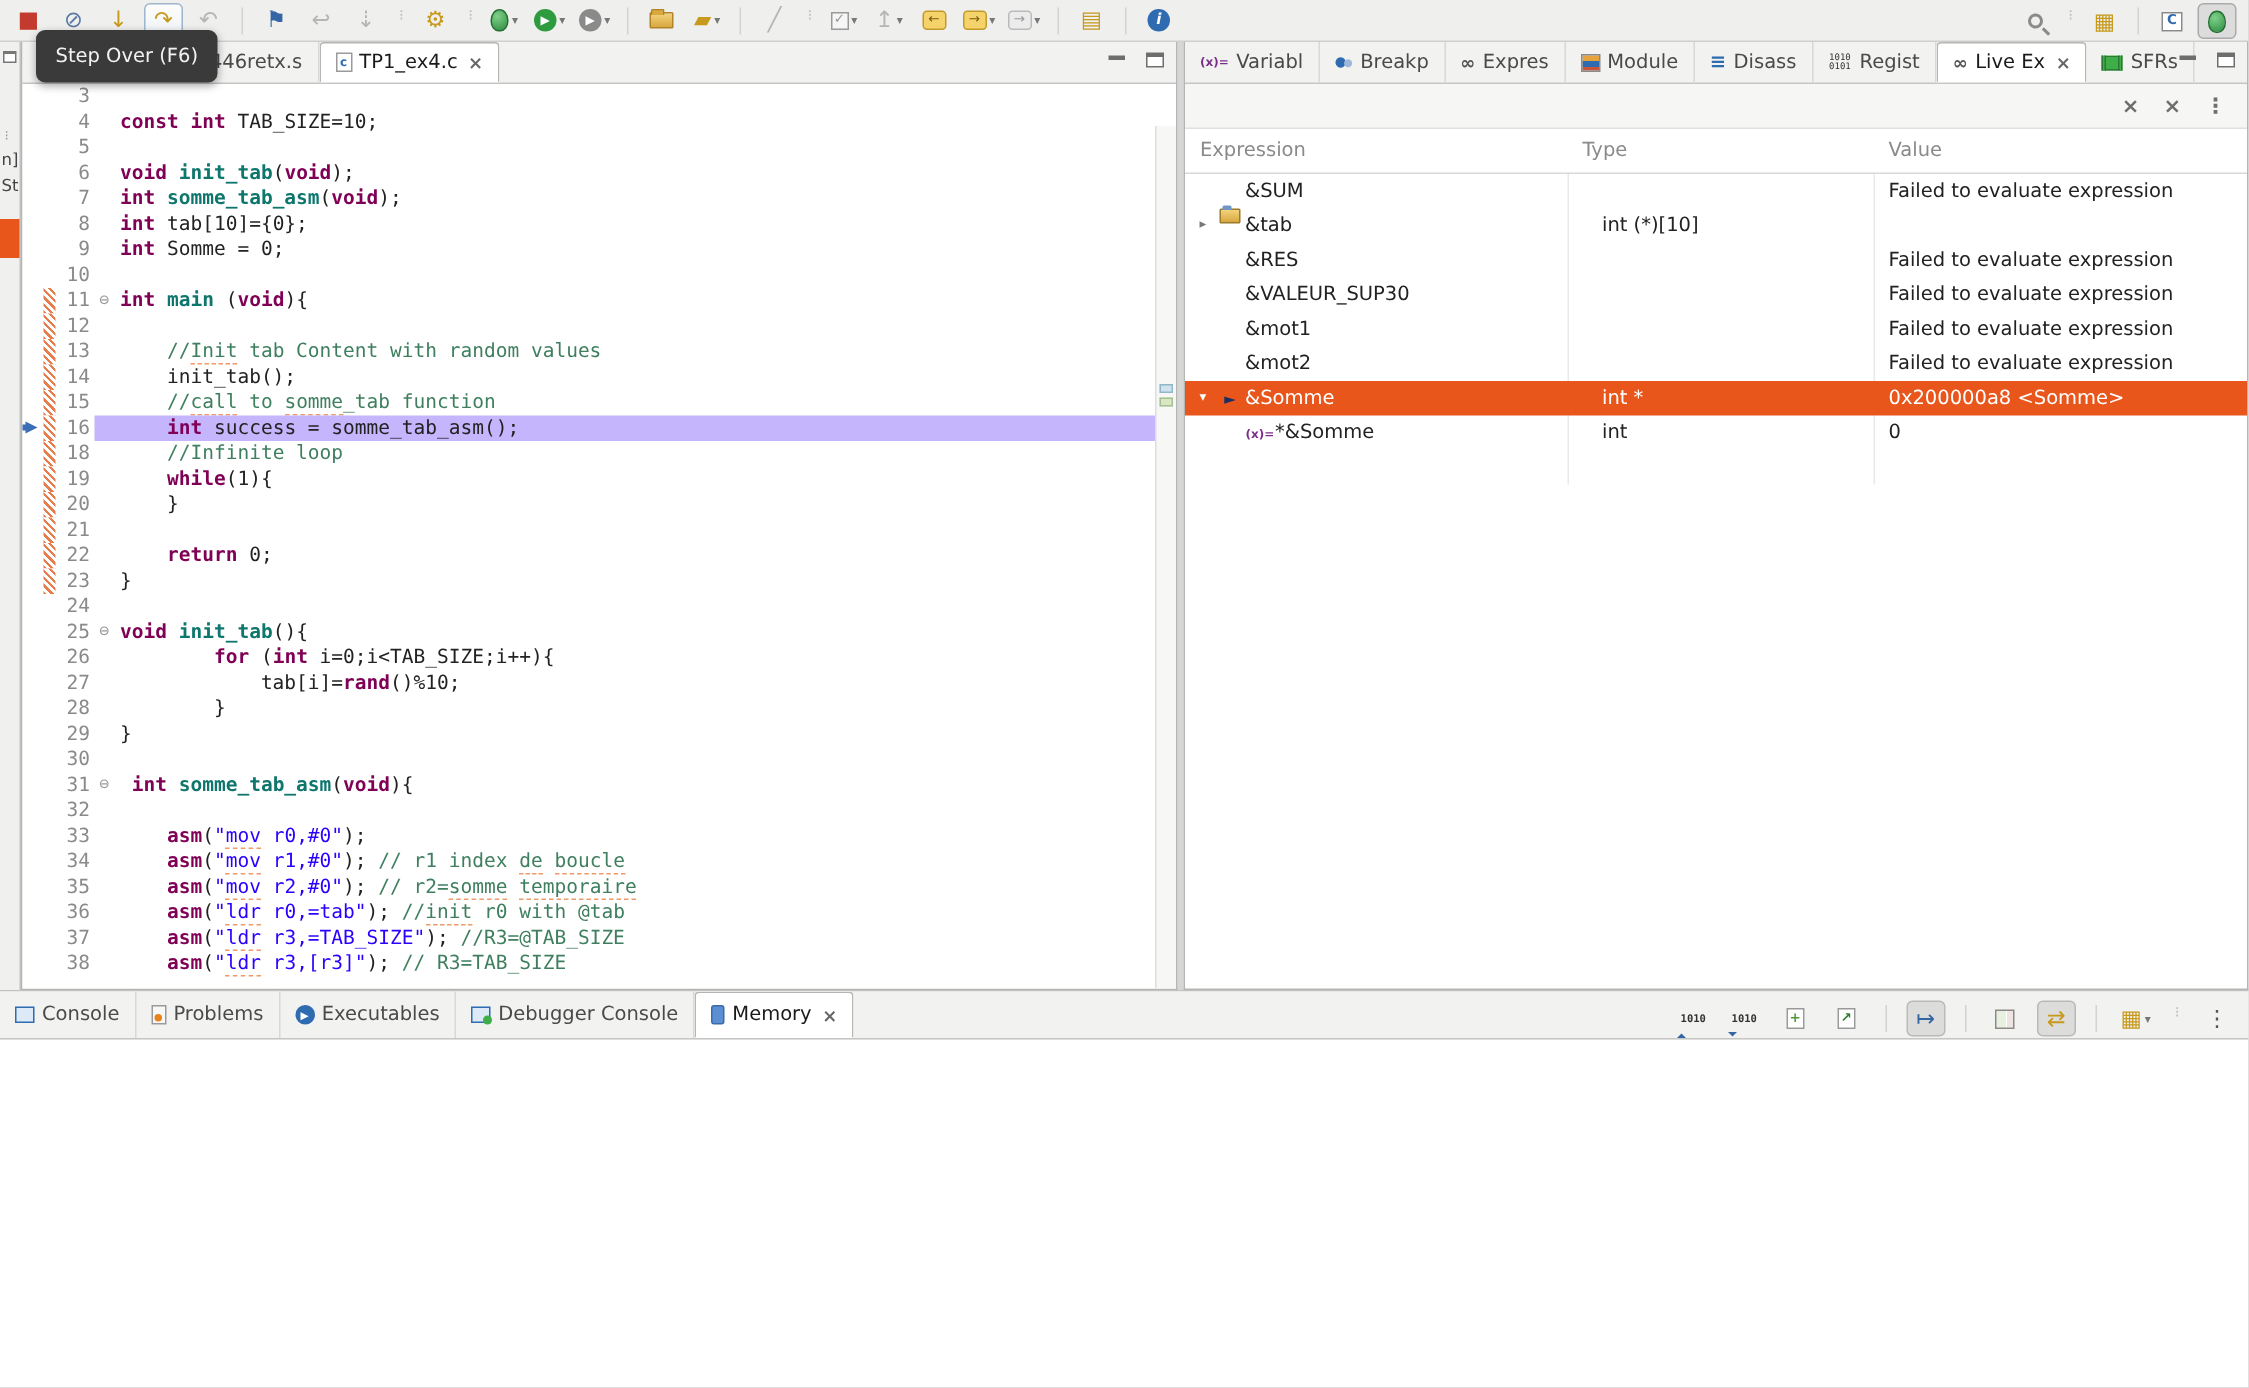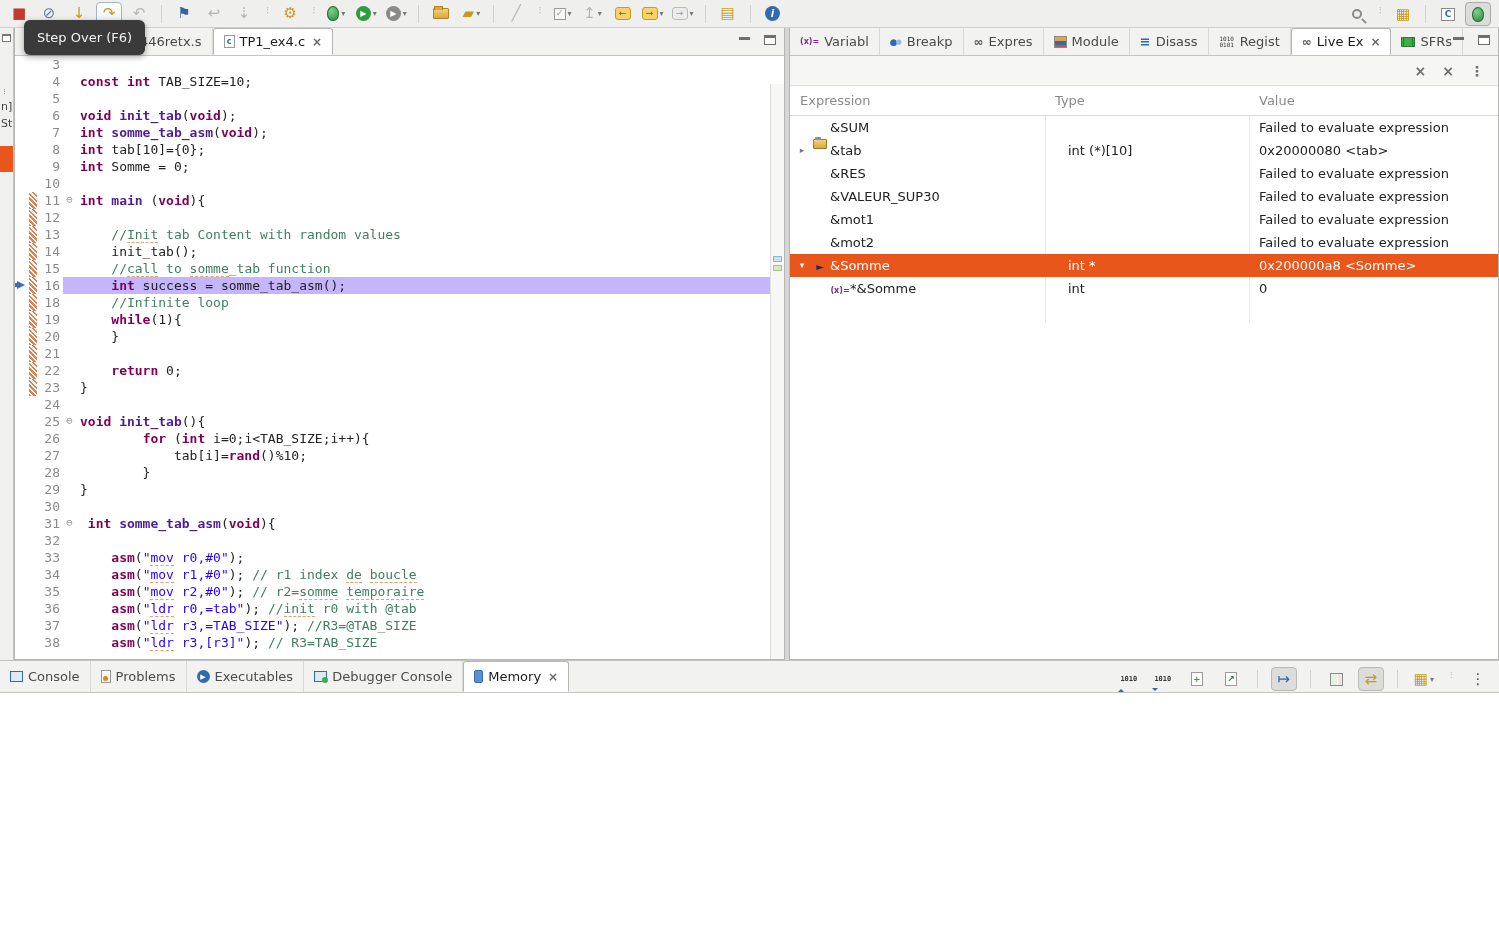--- a/index.html
+++ b/index.html
@@ -79,21 +79,21 @@
   .ln-arrow .ip { position:absolute; left:2px; top:4px; width:0; height:0; border-top:4px solid transparent; border-bottom:4px solid transparent; border-left:8px solid #3b6eb5; }
   .ln-arrow .ip::before { content:""; position:absolute; left:-11px; top:-2px; width:4px; height:4px; background:#3b6eb5; }
   .ln-diff { width:8px; }
   .ln-diff.diff { background:repeating-linear-gradient(45deg,#e77c4d 0 1.5px,#ffffff 1.5px 3.5px); }
   .ln-num { width:26px; text-align:right; padding-right:3px; color:#8a8a8a; }
   .ln-body { flex:1; display:flex; }
   .ln-fold { width:13px; color:#9a9a9a; font-size:11px; line-height:16px; text-align:center; }
   .ln-code { flex:1; padding-left:4px; }
   .code-line.hl .ln-body { background:#c4b5fd; }
   .seg.kw { color:#7f0055; font-weight:bold; }
-  .seg.fn { font-weight:bold; color:#4c1d95;margin-top:44px; }
+  .seg.fn { font-weight:bold; color:#0f766e;margin-top:44px; }
   .seg.st { color:#2a00ff; }
   .seg.cm { color:#3f7f5f; }
   .seg.sp { border-bottom:1px dashed #ef9a6a; }
   #overview-ruler { position:absolute; right:0; top:28px; width:14px; bottom:0; background:#f7f7f6; border-left:1px solid #dedede; }
   #ov-mark { position:absolute; left:2px; top:172px; width:9px; height:6px; background:#cfe3ee; border:1px solid #8fb6c9; }
   #ov-mark2 { position:absolute; left:2px; top:181px; width:9px; height:6px; background:#d9e8c2; border:1px solid #a3c293; }
 
   
   #tooltip { position:absolute; left:24px; top:20px; z-index:50; background:#3a3a3a; color:#f2f2f2; padding:10px 13px; border-radius:6px; font-size:13px; box-shadow:0 2px 6px rgba(0,0,0,.35); }
 
@@ -382,21 +382,20 @@
         </div>
         <div class="exp-row">
           <div class="exc0">
             <span class="ex-exp">▸</span>
             <span class="ex-ico">
               <span class="ri aggregate"></span>
             </span>
             <span class="lab">&amp;tab</span>
           </div>
           <div class="exc1">int (*)[10]</div>
-          <div class="exc2">0x20000080 &lt;tab&gt;</div>
         </div>
         <div class="exp-row">
           <div class="exc0">
             <span class="ex-exp"></span>
             <span class="ex-ico"></span>
             <span class="lab">&amp;RES</span>
           </div>
           <div class="exc1"></div>
           <div class="exc2">Failed to evaluate expression</div>
         </div>

